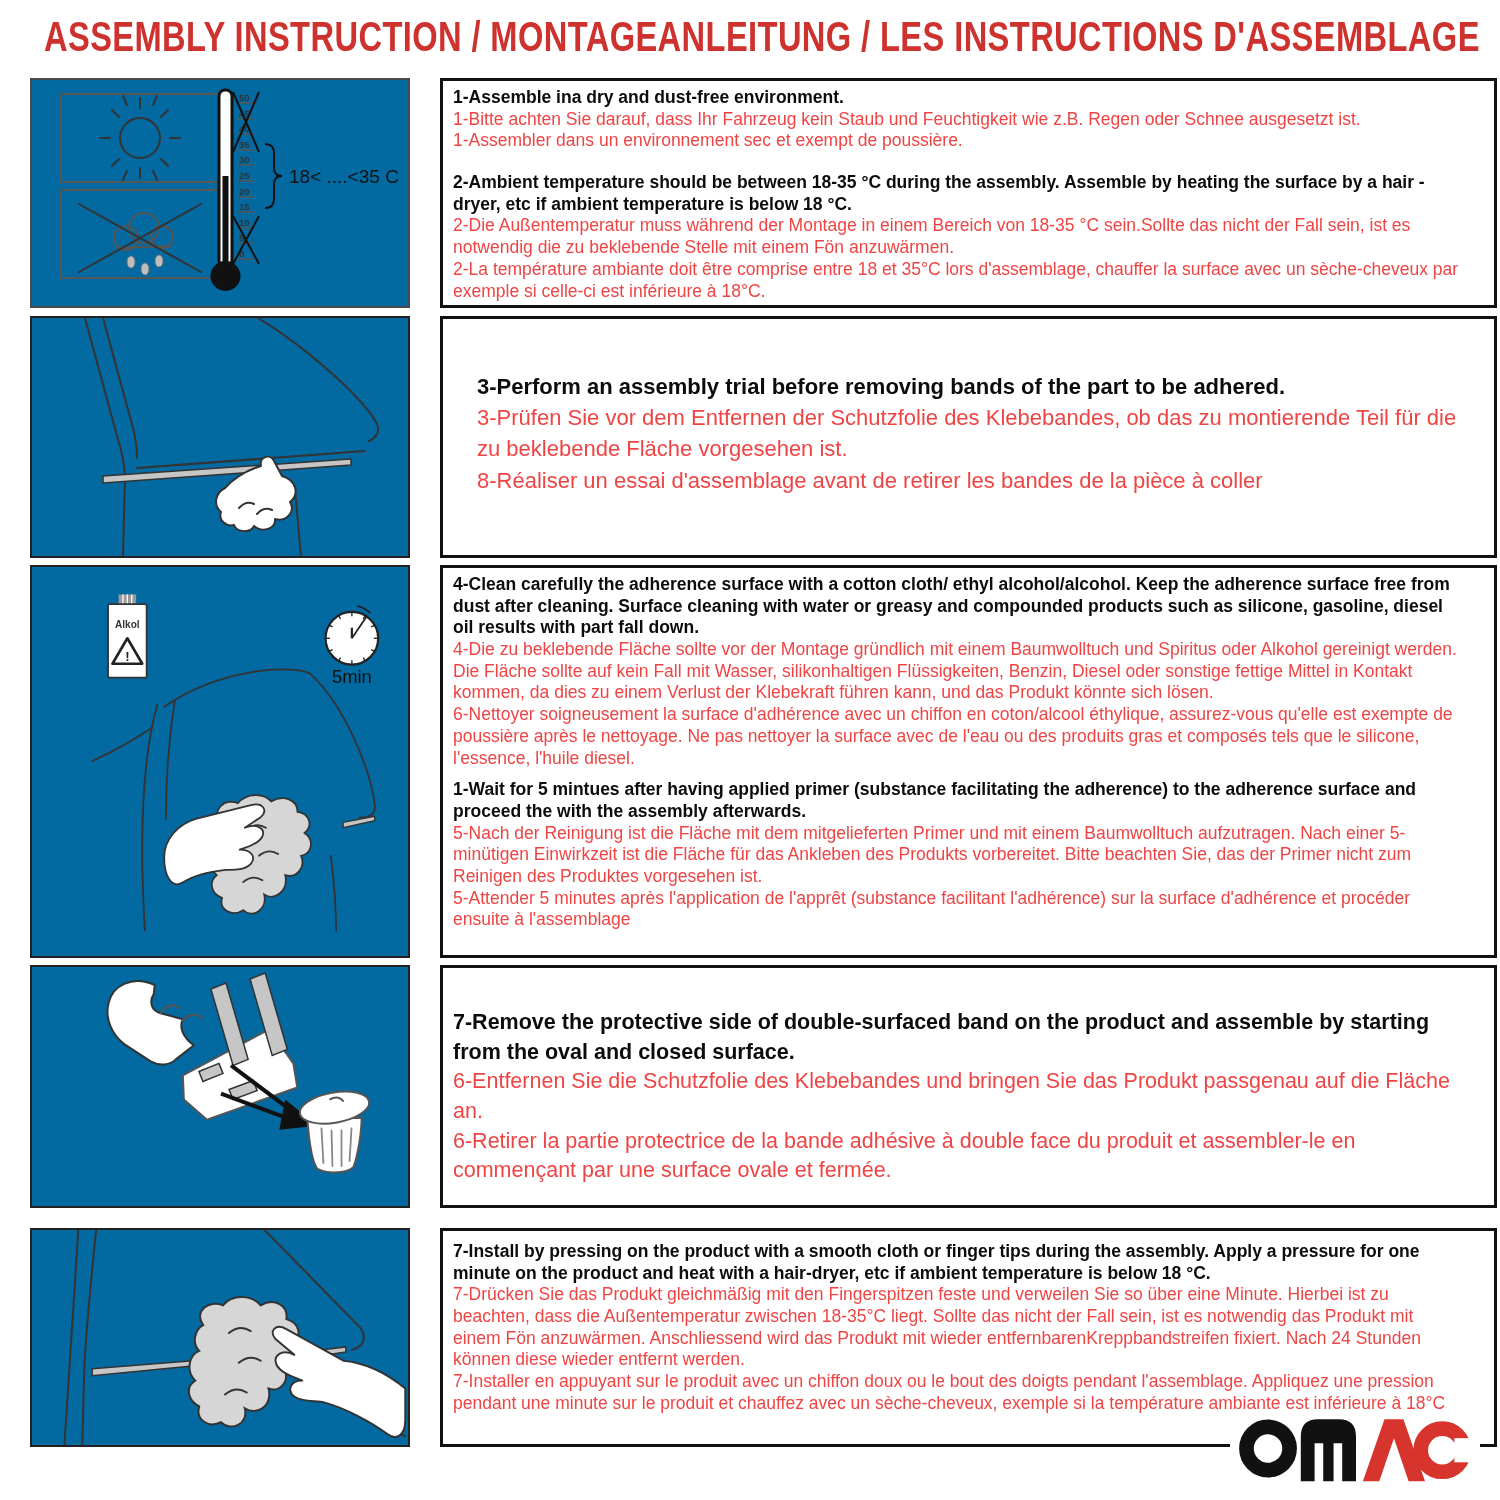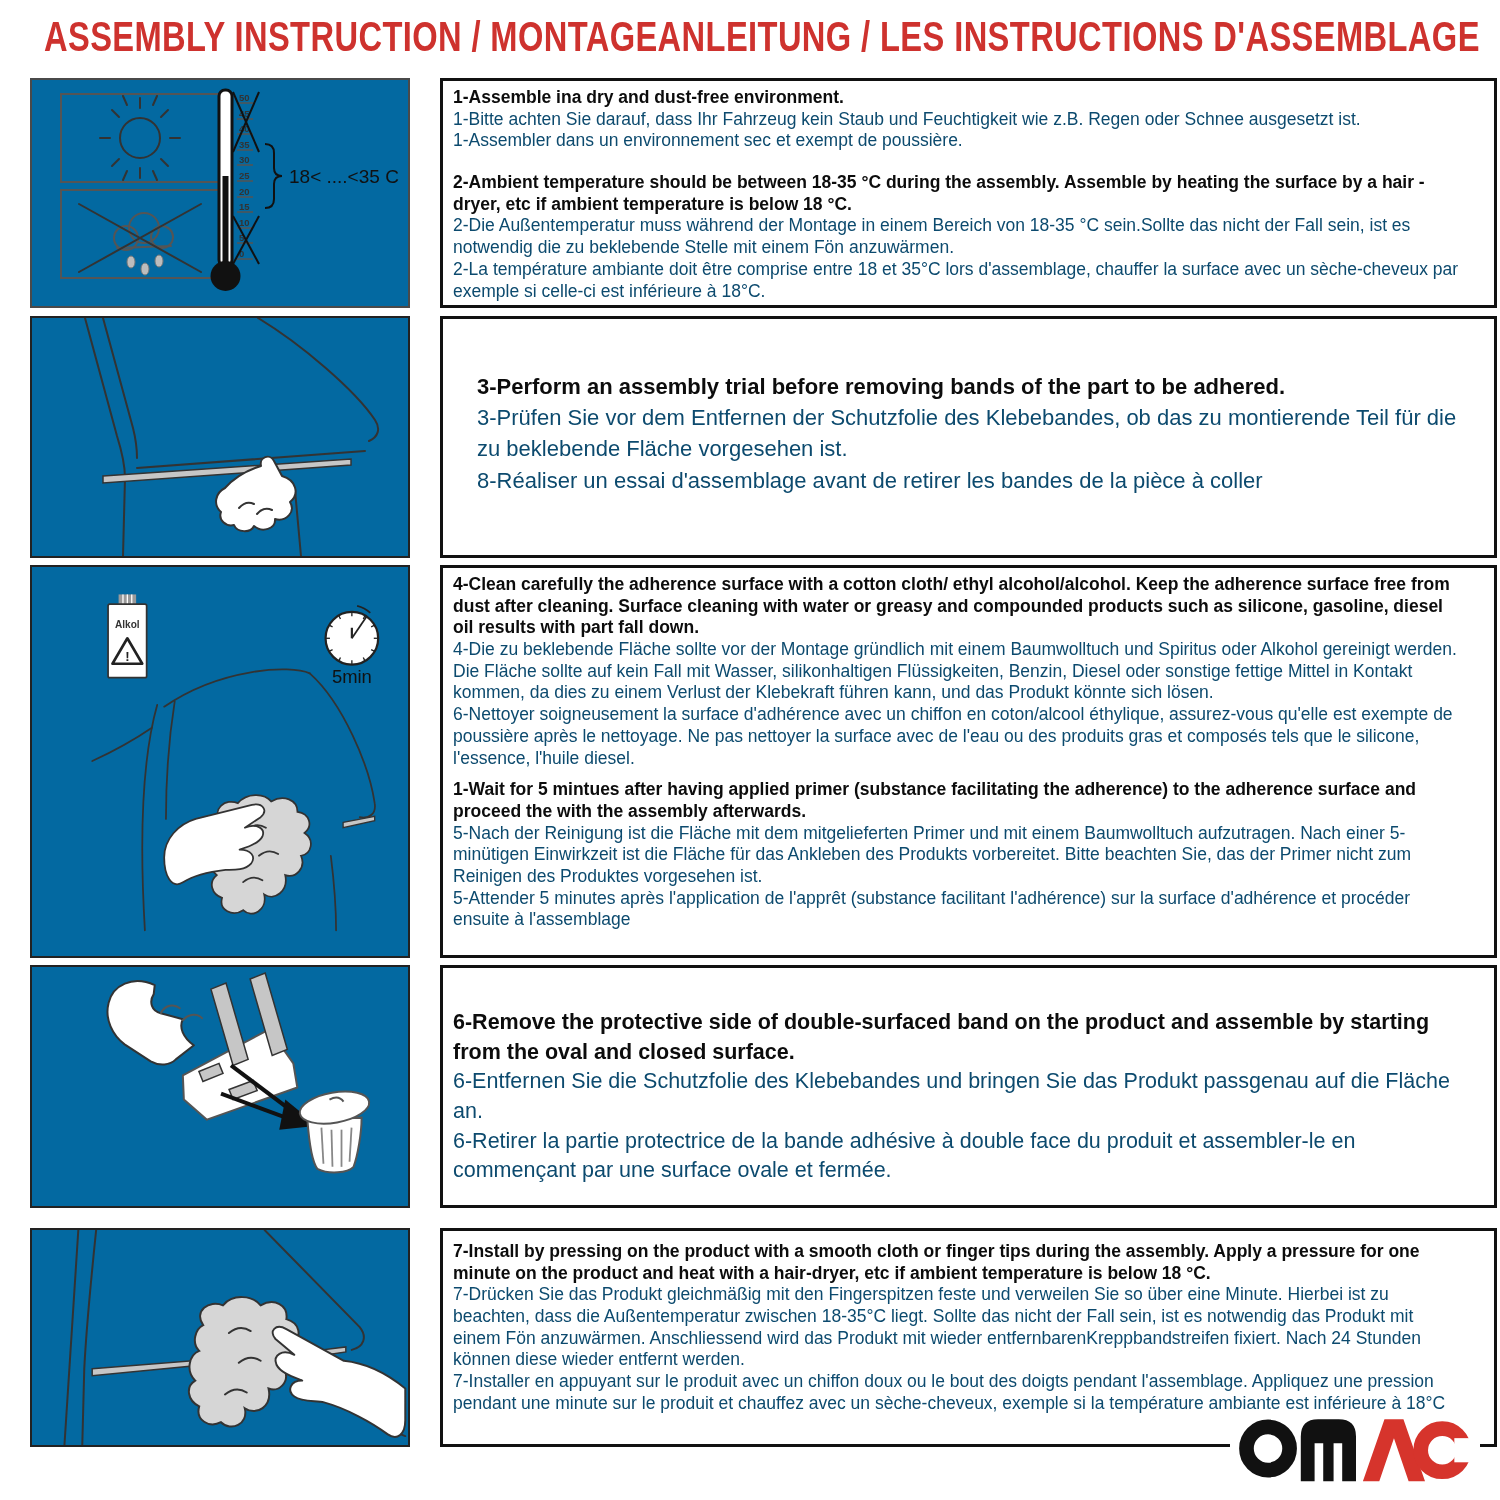--- a/index.html
+++ b/index.html
@@ -5,21 +5,21 @@
   html,body{margin:0;padding:0;background:#fff;}
   body{width:1500px;height:1500px;position:relative;font-family:"Liberation Sans",sans-serif;overflow:hidden;}
   .page{position:absolute;inset:0;background:#fff;}
   .title{position:absolute;left:44px;top:12px;margin:0;font-size:43px;font-weight:bold;color:#ce322e;
          white-space:nowrap;transform:scaleX(0.76);transform-origin:0 0;letter-spacing:0.5px;}
   .row{position:absolute;left:30px;width:1451px;}
   .illus{position:absolute;left:0;top:0;width:380px;height:100%;border:2px solid #4a4a4a;background:#0369a1;box-sizing:border-box;}
   .illus svg{display:block;width:100%;height:100%;}
   .txt{position:absolute;left:410px;top:0;width:1057px;height:100%;border:3px solid #111;background:#fff;
        box-sizing:border-box;padding:6px 30px 4px 10px;overflow:hidden;}
-  .txt p{margin:0;color:#0c4a6e;}
+  .txt p{margin:0;color:#ef4444;}
   .small p{font-size:17.5px;line-height:1.24;}
   .big p{font-size:22px;line-height:1.42;margin-left:24px;}
   .mid p{font-size:21.5px;line-height:1.38;}
   .txt p.b{color:#0c0c0c;font-weight:bold;}
   .gap{margin-top:20px !important;}
   .gap8{margin-top:10px !important;}
   .pt52{padding-top:52px;}
   .pt40{padding-top:40px;}
   .pt10{padding-top:10px;}
   .logo{position:absolute;left:1230px;top:1414px;width:250px;height:78px;background:#fff;padding-left:8px;box-sizing:border-box;}
@@ -242,21 +242,21 @@
               <line x1="298" y1="162" x2="299" y2="199"></line>
             <line x1="308" y1="162" x2="308" y2="199"></line>
               <line x1="318" y1="160" x2="316" y2="194"></line>
           </g>
           <ellipse cx="301" cy="140" rx="35" ry="15" fill="#fff" stroke="#555" stroke-width="2" transform="rotate(-10 301 140)"></ellipse>
           <path d="M296,132 q9,-5 14,2" fill="none" stroke="#555" stroke-width="2"></path>
         </g>
       </svg>
     </div>
     <div class="txt mid pt40">
-      <p class="b">6-Remove the protective side of double-surfaced band on the product and assemble by starting from the oval and closed surface.</p>
+      <p class="b">7-Remove the protective side of double-surfaced band on the product and assemble by starting from the oval and closed surface.</p>
       <p>6-Entfernen Sie die Schutzfolie des Klebebandes und bringen Sie das Produkt passgenau auf die Fläche an.</p>
       <p>6-Retirer la partie protectrice de la bande adhésive à double face du produit et assembler-le en commençant par une surface ovale et fermée.</p>
     </div>
   </section>
 
   <section class="row" style="top:1228px;height:219px;padding-left:16px;">
     <div class="illus" style="border-color:#222;">
       <svg viewBox="0 0 374 217">
         <g class="ln">
           <path d="M44,0 L30,217"></path>

